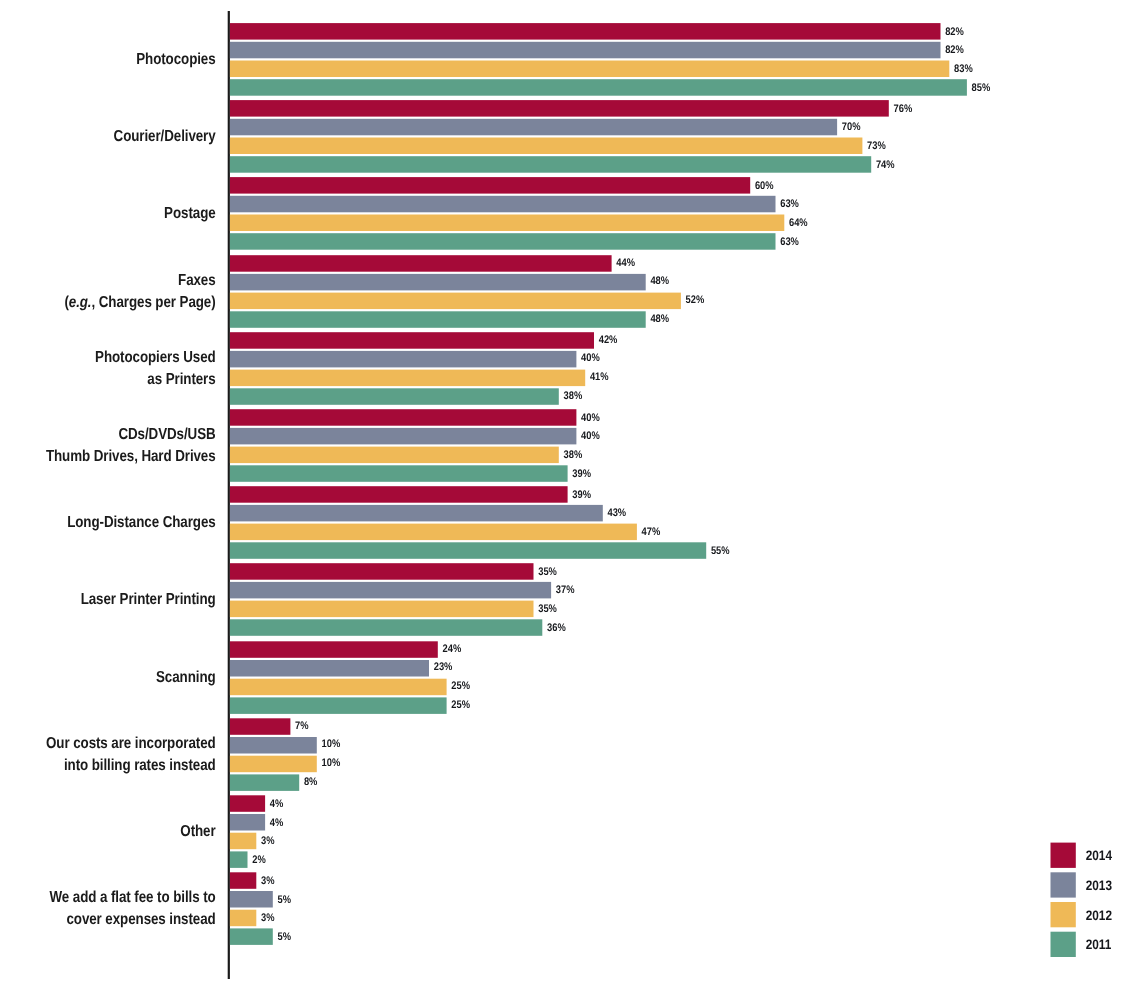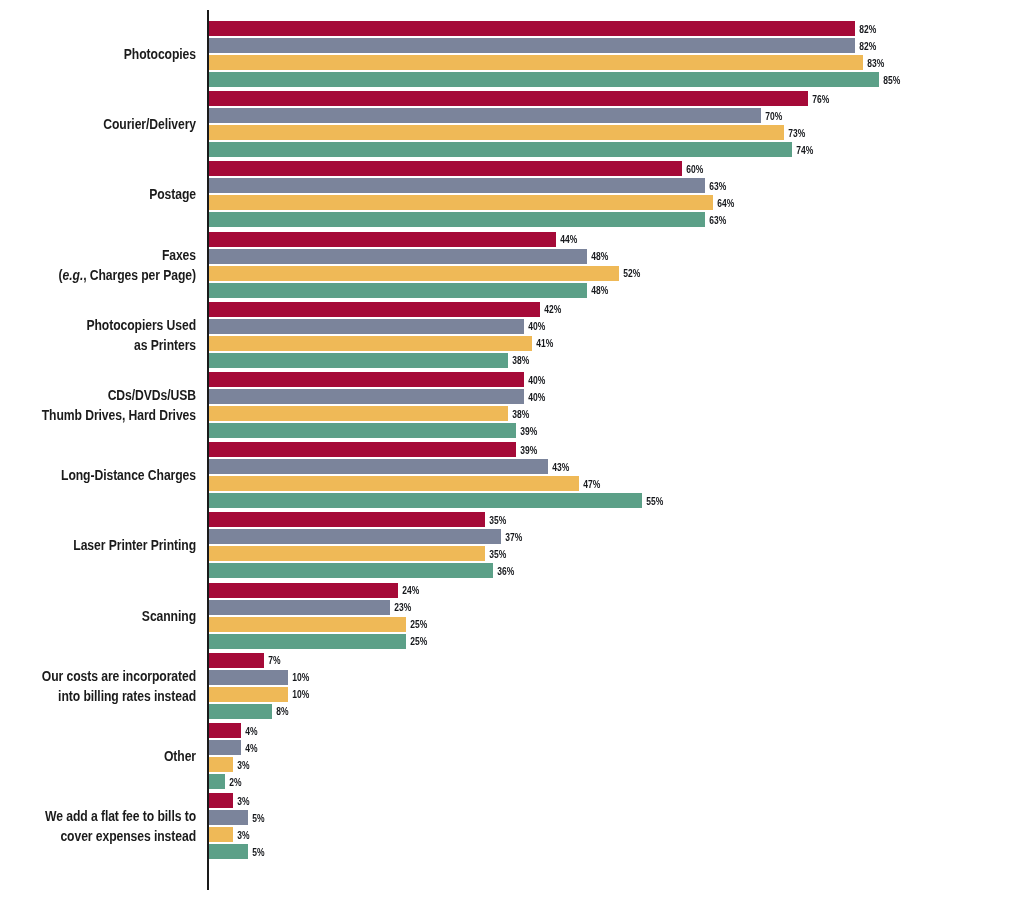--- a/index.html
+++ b/index.html
@@ -361,14 +361,32 @@
             </div>
             <div class="bar-row">
               <div class="bar" title="2011 5%" style="width: 39.4px; background: rgb(92, 160, 136);"></div>
               <span class="bar-value" style="left: 39.4px;">5%</span>
             </div>
           </div>
         </div>
       </div>
   </div>
 
+  <div id="legend">
+      <div class="legend-item">
+        <span class="legend-swatch" style="background: rgb(165, 10, 56);"></span>
+        <span class="legend-label">2014</span>
+      </div>
+      <div class="legend-item">
+        <span class="legend-swatch" style="background: rgb(123, 132, 155);"></span>
+        <span class="legend-label">2013</span>
+      </div>
+      <div class="legend-item">
+        <span class="legend-swatch" style="background: rgb(239, 185, 87);"></span>
+        <span class="legend-label">2012</span>
+      </div>
+      <div class="legend-item">
+        <span class="legend-swatch" style="background: rgb(92, 160, 136);"></span>
+        <span class="legend-label">2011</span>
+      </div>
+    </div>
 
 </div>
 
 </body></html>

